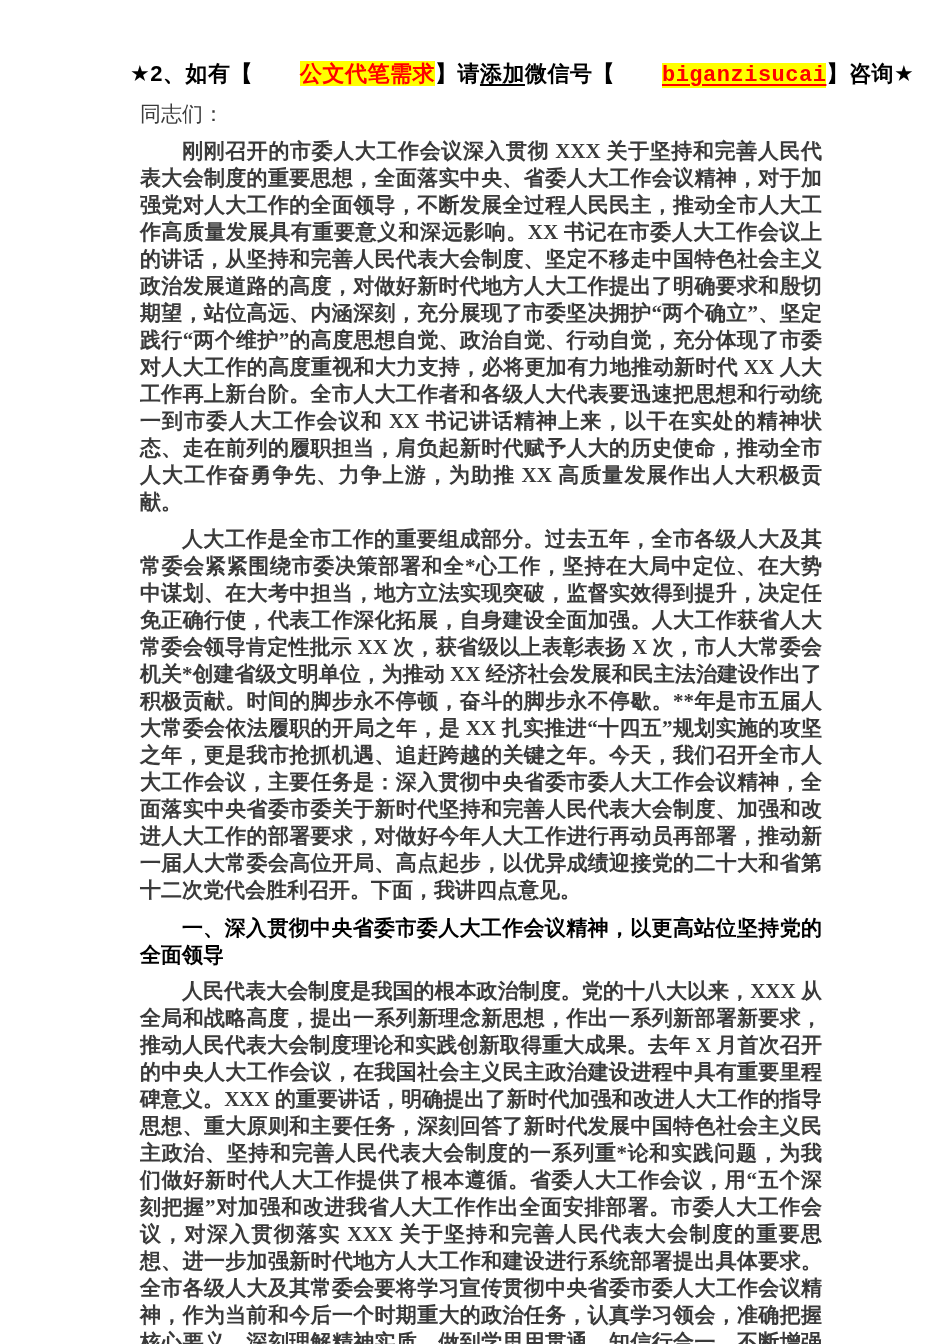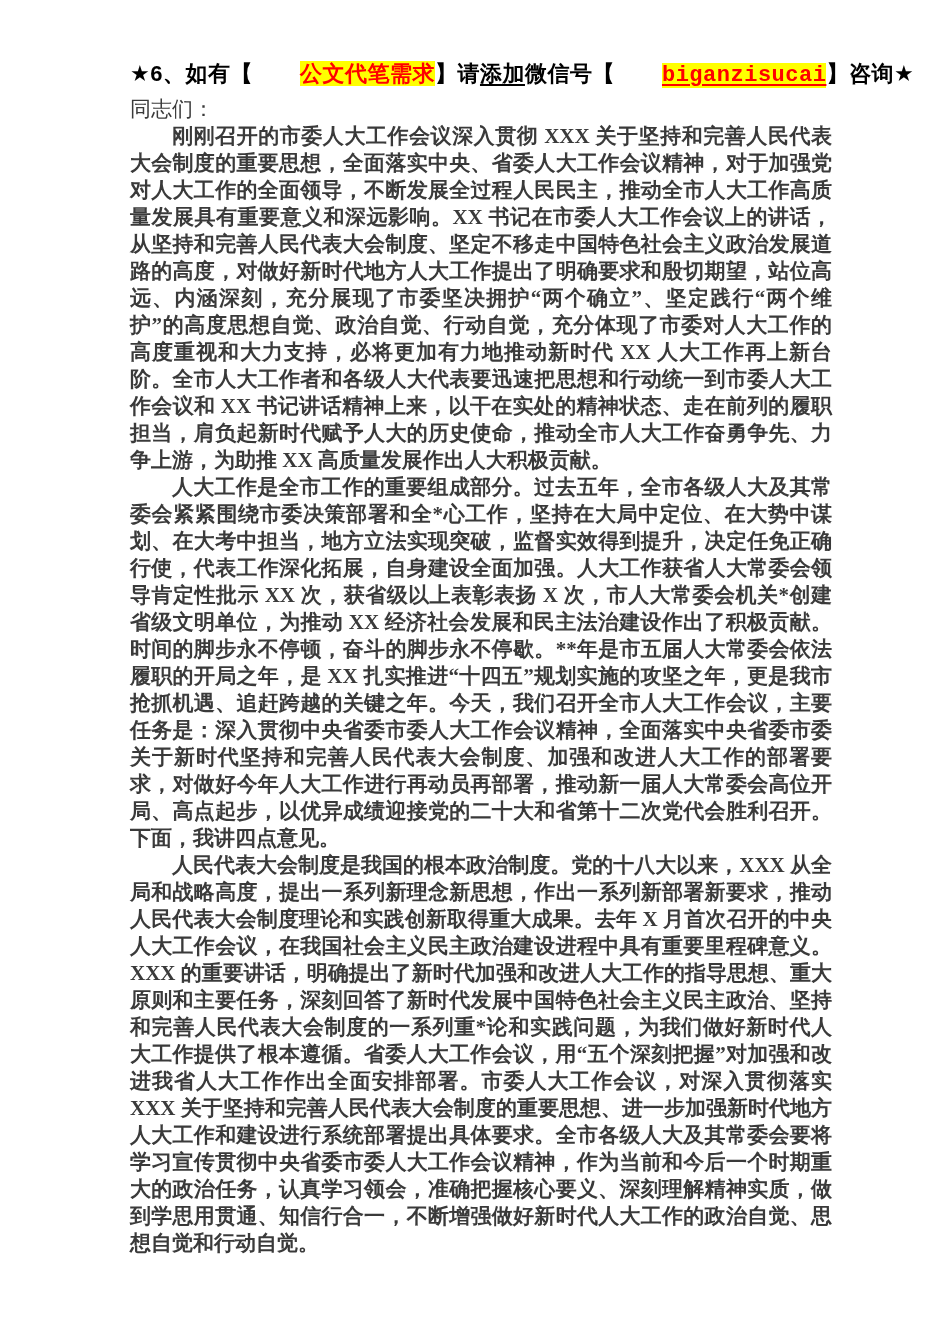--- a/index.html
+++ b/index.html
@@ -40,44 +40,45 @@
   .doc {
     margin-top: 5px;
     font-family: "Liberation Serif", "DejaVu Serif", serif;
     font-size: 21px;
     line-height: 27px;
     color: var(--body-color, #3a3a3a);
     text-align: justify;
     text-justify: inter-character;
   }
   .doc p {
-    margin: 0;
+    margin: 10px;
   }
   .para {
     text-indent: 2em;
     font-weight: bold;
   }
   .heading {
     font-family: "Liberation Sans", "DejaVu Sans", sans-serif;
     font-weight: 700;
     color: #000000;
     text-indent: 2em;
   }
 </style>
 </head>
 <body>
 
 <div class="page">
 
   <div class="promo promo-header">
     <div class="promo-line">
-      <span>★6、如有【</span><span class="hl">公文代笔需求</span><span>】请</span><span class="u">添加</span><span>微信号【</span><span class="hl u">biganzisucai</span><span>】咨询★</span>
+      <span>★2、如有【</span><span class="hl">公文代笔需求</span><span>】请</span><span class="u">添加</span><span>微信号【</span><span class="hl u">biganzisucai</span><span>】咨询★</span>
     </div>
   </div>
 
   <div class="doc">
     <p class="salutation">同志们：</p>
     <p class="para">刚刚召开的市委人大工作会议深入贯彻 XXX 关于坚持和完善人民代表大会制度的重要思想，全面落实中央、省委人大工作会议精神，对于加强党对人大工作的全面领导，不断发展全过程人民民主，推动全市人大工作高质量发展具有重要意义和深远影响。XX 书记在市委人大工作会议上的讲话，从坚持和完善人民代表大会制度、坚定不移走中国特色社会主义政治发展道路的高度，对做好新时代地方人大工作提出了明确要求和殷切期望，站位高远、内涵深刻，充分展现了市委坚决拥护“两个确立”、坚定践行“两个维护”的高度思想自觉、政治自觉、行动自觉，充分体现了市委对人大工作的高度重视和大力支持，必将更加有力地推动新时代 XX 人大工作再上新台阶。全市人大工作者和各级人大代表要迅速把思想和行动统一到市委人大工作会议和 XX 书记讲话精神上来，以干在实处的精神状态、走在前列的履职担当，肩负起新时代赋予人大的历史使命，推动全市人大工作奋勇争先、力争上游，为助推 XX 高质量发展作出人大积极贡献。</p>
     <p class="para">人大工作是全市工作的重要组成部分。过去五年，全市各级人大及其常委会紧紧围绕市委决策部署和全*心工作，坚持在大局中定位、在大势中谋划、在大考中担当，地方立法实现突破，监督实效得到提升，决定任免正确行使，代表工作深化拓展，自身建设全面加强。人大工作获省人大常委会领导肯定性批示 XX 次，获省级以上表彰表扬 X 次，市人大常委会机关*创建省级文明单位，为推动 XX 经济社会发展和民主法治建设作出了积极贡献。时间的脚步永不停顿，奋斗的脚步永不停歇。**年是市五届人大常委会依法履职的开局之年，是 XX 扎实推进“十四五”规划实施的攻坚之年，更是我市抢抓机遇、追赶跨越的关键之年。今天，我们召开全市人大工作会议，主要任务是：深入贯彻中央省委市委人大工作会议精神，全面落实中央省委市委关于新时代坚持和完善人民代表大会制度、加强和改进人大工作的部署要求，对做好今年人大工作进行再动员再部署，推动新一届人大常委会高位开局、高点起步，以优异成绩迎接党的二十大和省第十二次党代会胜利召开。下面，我讲四点意见。</p>
+    <p class="heading">一、深入贯彻中央省委市委人大工作会议精神，以更高站位坚持党的全面领导</p>
     <p class="para">人民代表大会制度是我国的根本政治制度。党的十八大以来，XXX 从全局和战略高度，提出一系列新理念新思想，作出一系列新部署新要求，推动人民代表大会制度理论和实践创新取得重大成果。去年 X 月首次召开的中央人大工作会议，在我国社会主义民主政治建设进程中具有重要里程碑意义。XXX 的重要讲话，明确提出了新时代加强和改进人大工作的指导思想、重大原则和主要任务，深刻回答了新时代发展中国特色社会主义民主政治、坚持和完善人民代表大会制度的一系列重*论和实践问题，为我们做好新时代人大工作提供了根本遵循。省委人大工作会议，用“五个深刻把握”对加强和改进我省人大工作作出全面安排部署。市委人大工作会议，对深入贯彻落实 XXX 关于坚持和完善人民代表大会制度的重要思想、进一步加强新时代地方人大工作和建设进行系统部署提出具体要求。全市各级人大及其常委会要将学习宣传贯彻中央省委市委人大工作会议精神，作为当前和今后一个时期重大的政治任务，认真学习领会，准确把握核心要义、深刻理解精神实质，做到学思用贯通、知信行合一，不断增强做好新时代人大工作的政治自觉、思想自觉和行动自觉。</p>
   </div>
 
 </div>
 
 </body></html>

